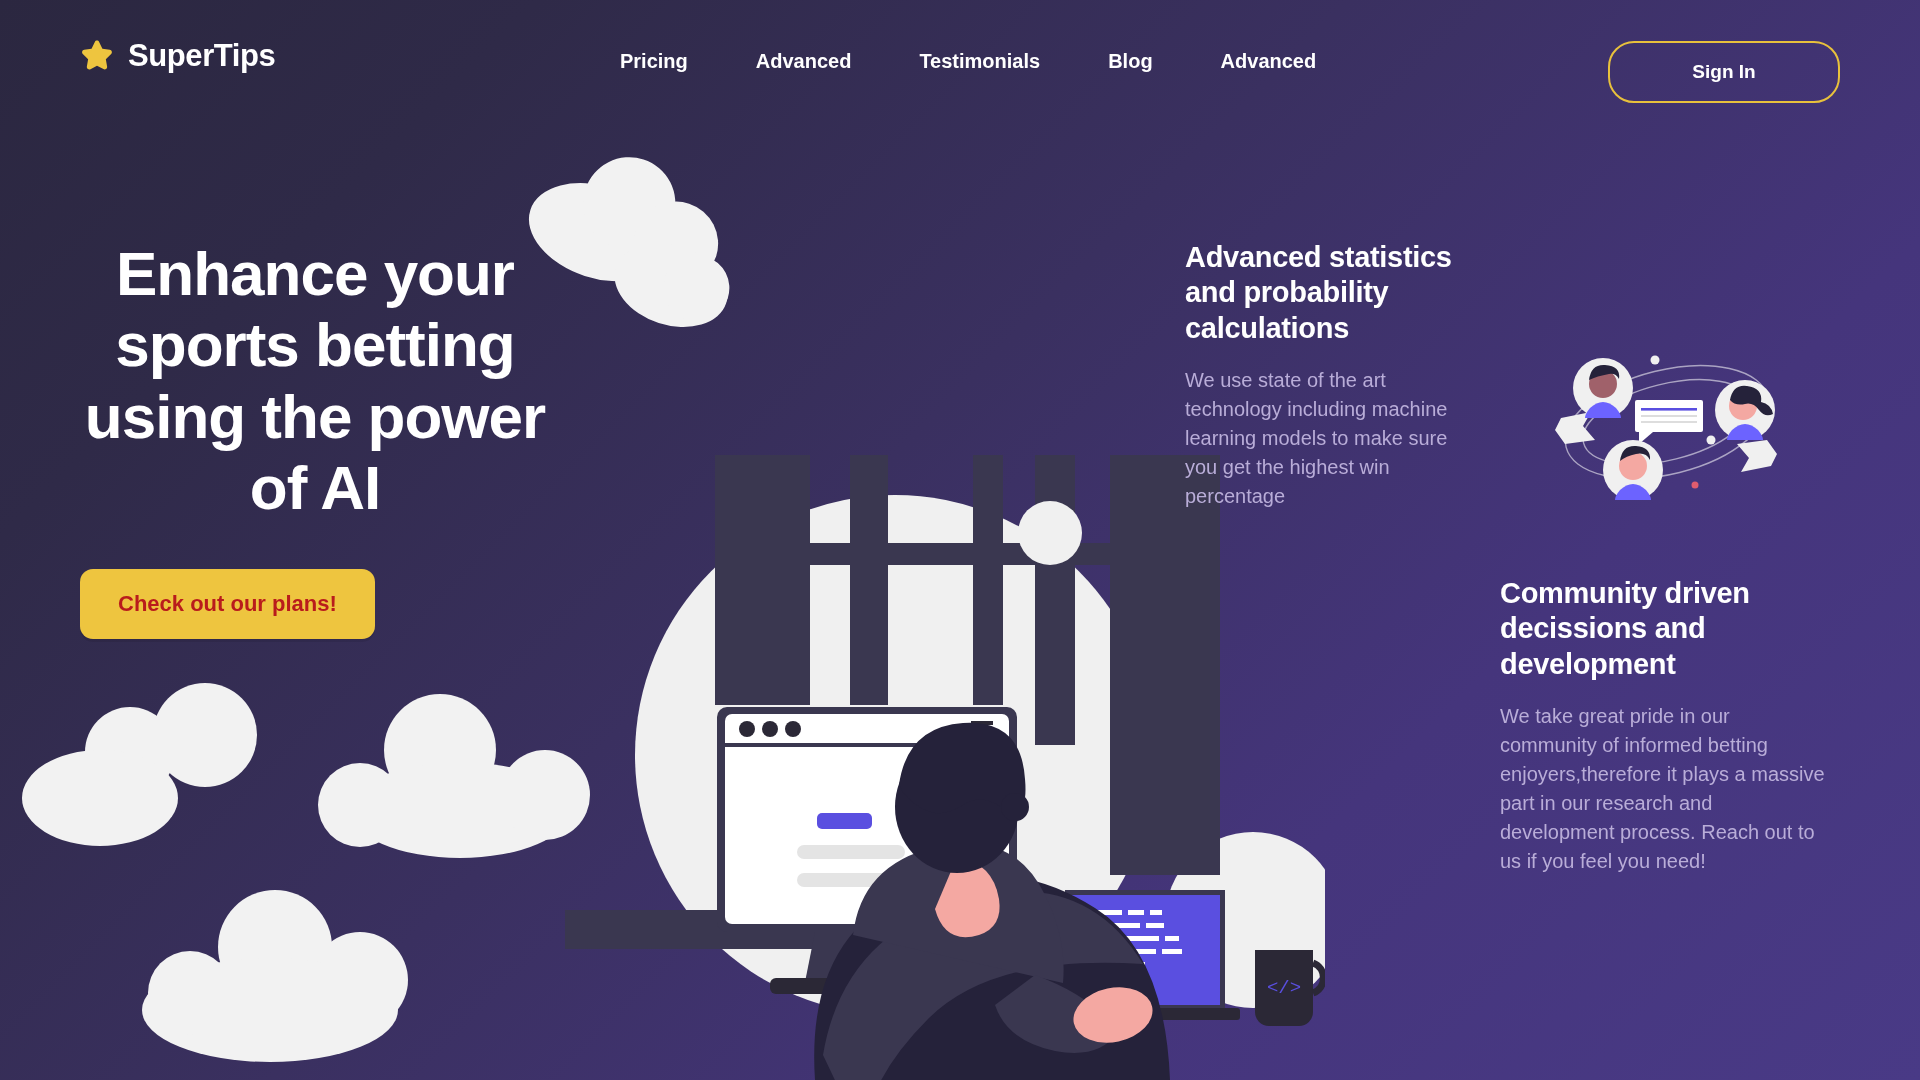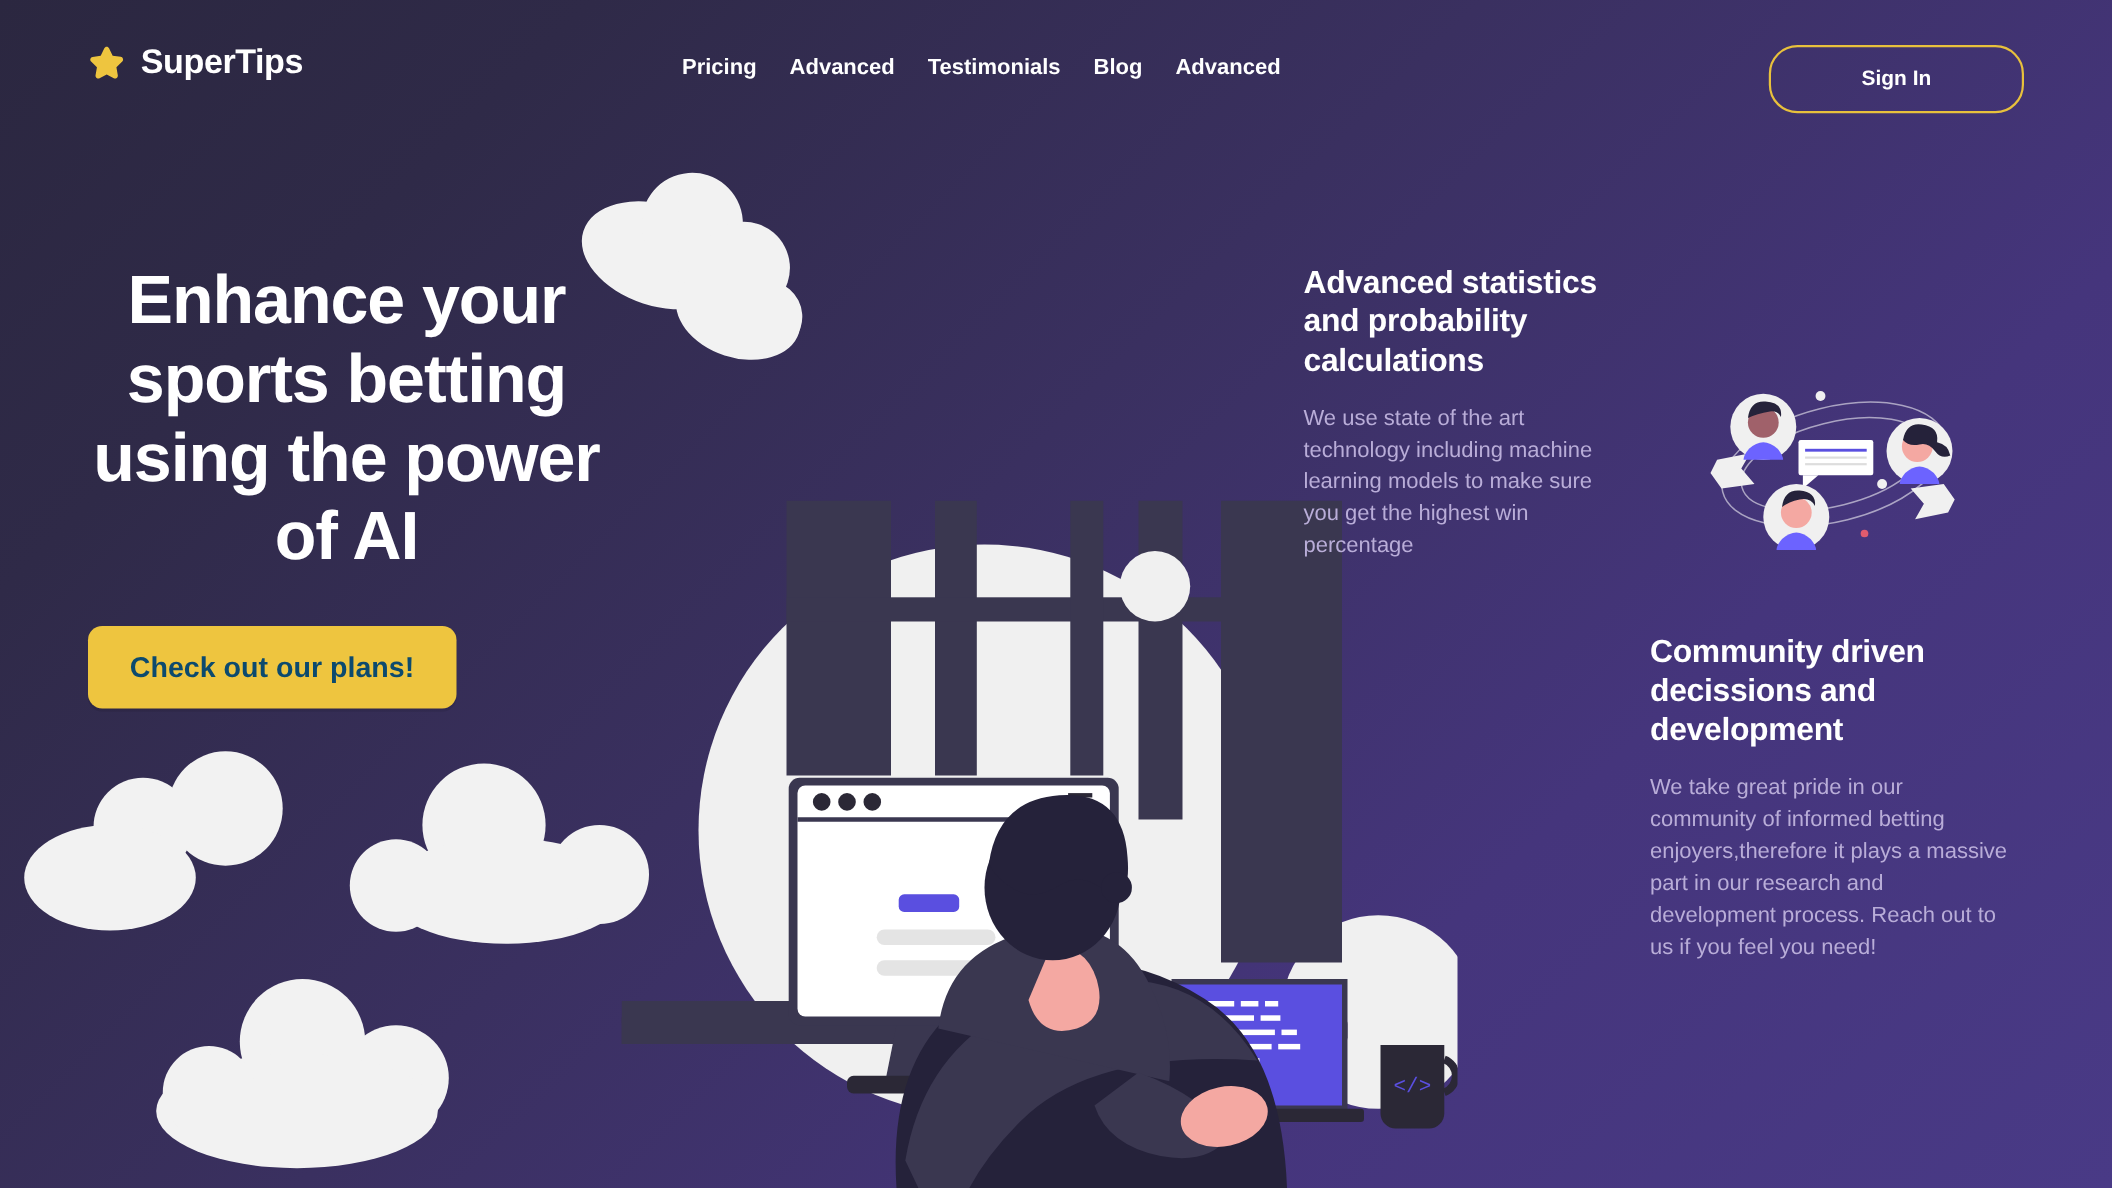--- a/index.html
+++ b/index.html
@@ -17,29 +17,29 @@
   .cloud { position:absolute; pointer-events:none; }
   .cloud svg { display:block; }
 
   
   .header {
     position:absolute; top:0; left:0; width:1920px; height:128px;
     display:flex; align-items:center; z-index:40;
   }
   .brand {
     position:absolute; left:80px; top:38px;
-    display:flex; align-items:flex-end; gap:14px;
+    display:flex; align-items:flex-start; gap:14px;
   }
   .brand-star { width:34px; height:34px; display:block; }
   .brand-name {
     color:#ffffff; font-size:31px; font-weight:bold; letter-spacing:-0.4px;
   }
   .nav {
     position:absolute; left:620px; top:50px;
-    display:flex; align-items:center; gap:30px;
+    display:flex; align-items:center; gap:68px;
   }
   .nav a {
     color:#ffffff; font-size:20px; font-weight:bold;
     text-decoration:none; white-space:nowrap;
   }
   .signin {
     position:absolute; right:80px; top:41px;
     width:232px; height:62px;
     border:2.5px solid #e8c13c; border-radius:26px;
     background:transparent; color:#ffffff;
@@ -50,22 +50,22 @@
   }
 
   
   .hero-left { position:absolute; left:80px; top:238px; width:470px; z-index:30; }
   .hero-title {
     color:#ffffff; font-size:62px; line-height:1.15;
     font-weight:bold; letter-spacing:-1px;text-align:center;
   }
   .cta {
     margin-top:46px; display:inline-block;
-    background:#eec53f; color:#0c4a6e;
-    font-size:26px; font-weight:bold;
+    background:#eec53f; color:#b91c1c;
+    font-size:22px; font-weight:bold;
     font-family:"Liberation Sans", sans-serif;
     border:none; border-radius:13px;
     padding:22px 38px; cursor:pointer;
     box-shadow:0 3px 0 rgba(0,0,0,0.08);
   }
 
   
   .feature { position:absolute; z-index:30; }
   .feature-title {
     color:#ffffff; font-weight:bold; font-size:29px; line-height:1.22;

